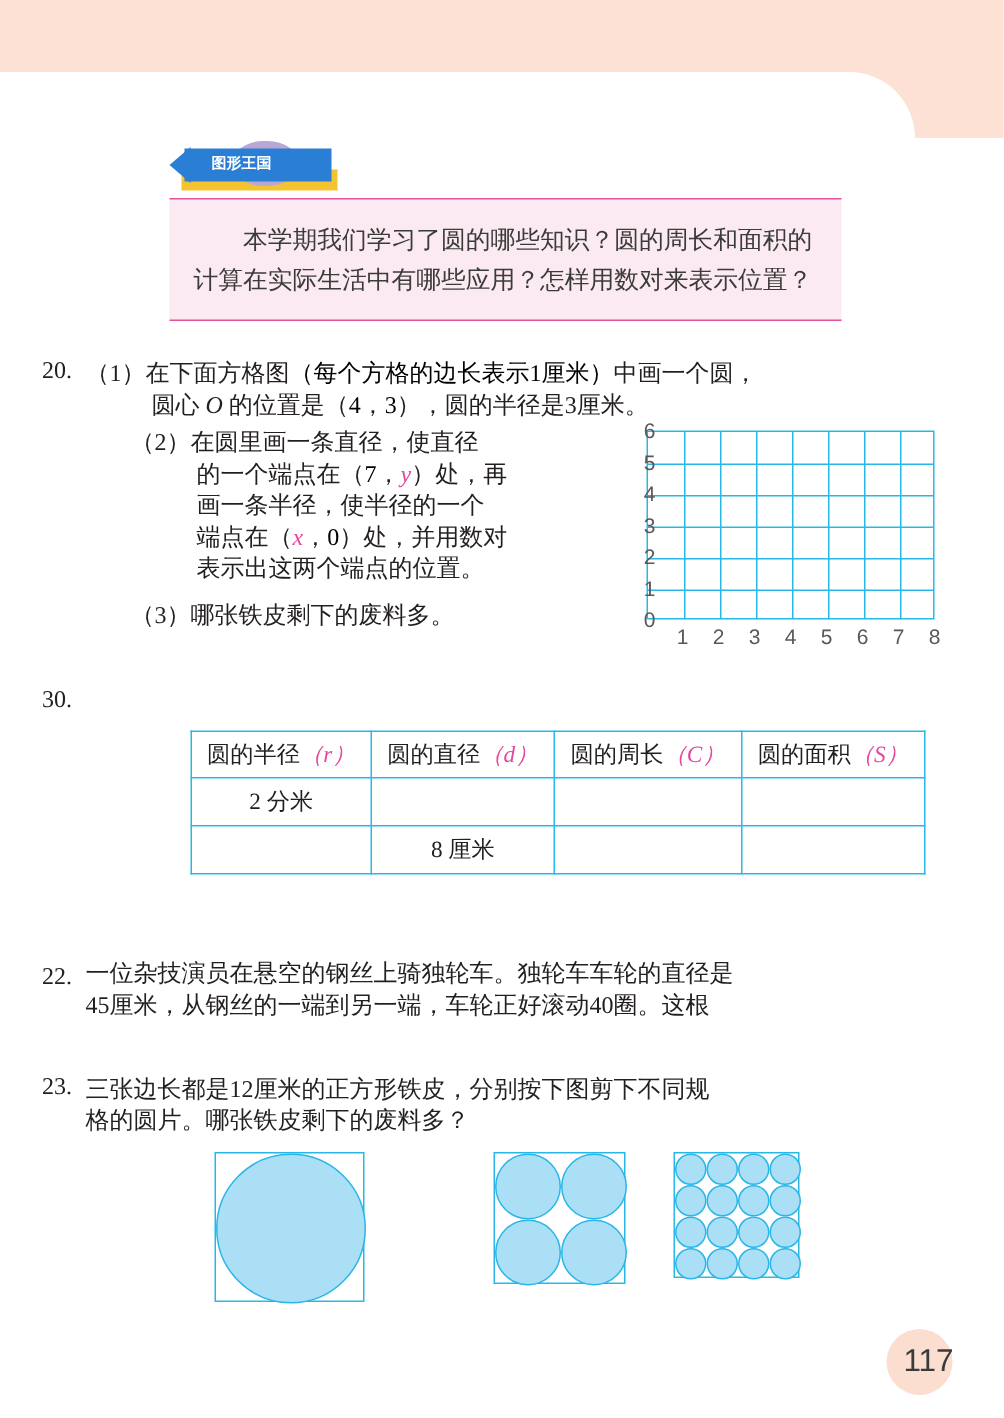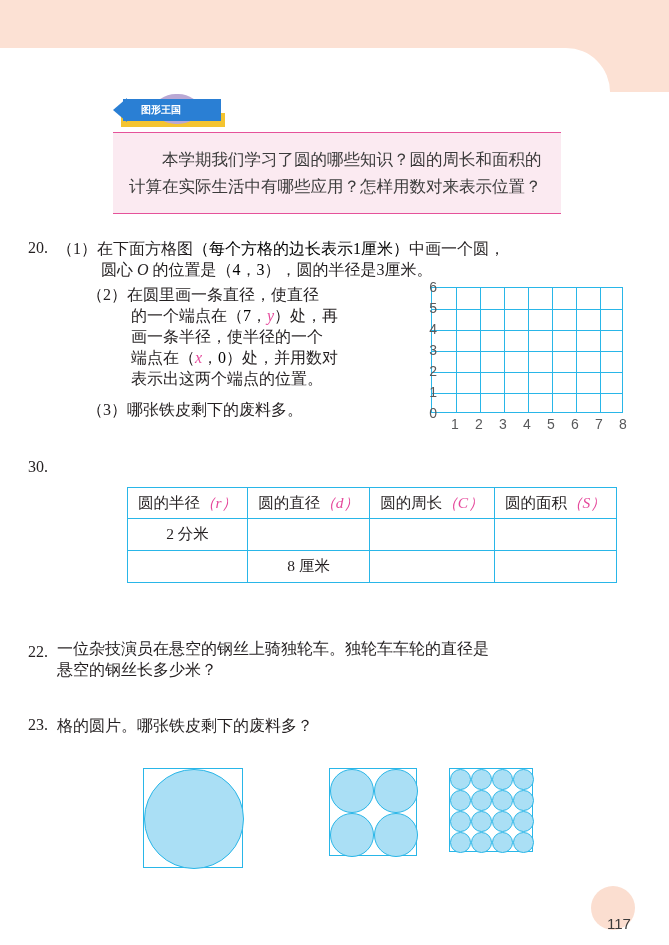--- a/index.html
+++ b/index.html
@@ -127,22 +127,22 @@
     box-sizing:border-box;
   }
 
   
   #pagenum-wrap{position:absolute;left:591px;top:886px;width:56px;height:44px;}
   #pagenum-ring{
     position:absolute;left:0;top:0;width:44px;height:44px;
     border-radius:50%;background:#fbded0;
   }
   #pagenum{
-    position:absolute;left:2px;top:26px;width:52px;
-    text-align:center;font-size:15px;line-height:24px;color:#3b3b3b;
+    position:absolute;left:2px;top:10px;width:52px;
+    text-align:center;font-size:21px;line-height:24px;color:#3b3b3b;
     font-family:"Liberation Sans",sans-serif;
   }
 </style>
 </head>
 <body>
 
 <div id="top-band">
   <div id="top-band-notch"></div>
 </div>
 
@@ -228,25 +228,26 @@
           <td>8 厘米</td>
           <td></td>
           <td></td>
         </tr>
       </tbody>
   </table>
 
   <div class="qnum" style="left:28px;top:601px;margin-top:42px;">22.</div>
   <div class="qbody" style="left:57px;top:639px;width:570px;">
       <div><span>一位杂技演员在悬空的钢丝上骑独轮车。独轮车车轮的直径是</span></div>
-      <div><span>悬空的钢丝长多少米？</span></div>
+      <div><span>45厘米，从钢丝的一端到另一端，车轮正好滚动40圈。这根</span></div>
     </div>
 
   <div class="qnum" style="left:28px;top:716px;">23.</div>
   <div class="qbody" style="left:57px;top:716px;width:570px;">
+      <div><span>三张边长都是12厘米的正方形铁皮，分别按下图剪下不同规</span></div>
       <div><span>格的圆片。哪张铁皮剩下的废料多？</span></div>
     </div>
 
   <div id="figs">
       <div class="figbox" style="left: 0px; width: 100px; height: 100px;">
         <div class="circ" style="width: 100px; height: 100px; left: 0px; top: 0px;"></div>
       </div>
       <div class="figbox" style="left: 186px; width: 88px; height: 88px;">
         <div class="circ" style="width: 44px; height: 44px; left: 0px; top: 0px;"></div>
         <div class="circ" style="width: 44px; height: 44px; left: 44px; top: 0px;"></div>

